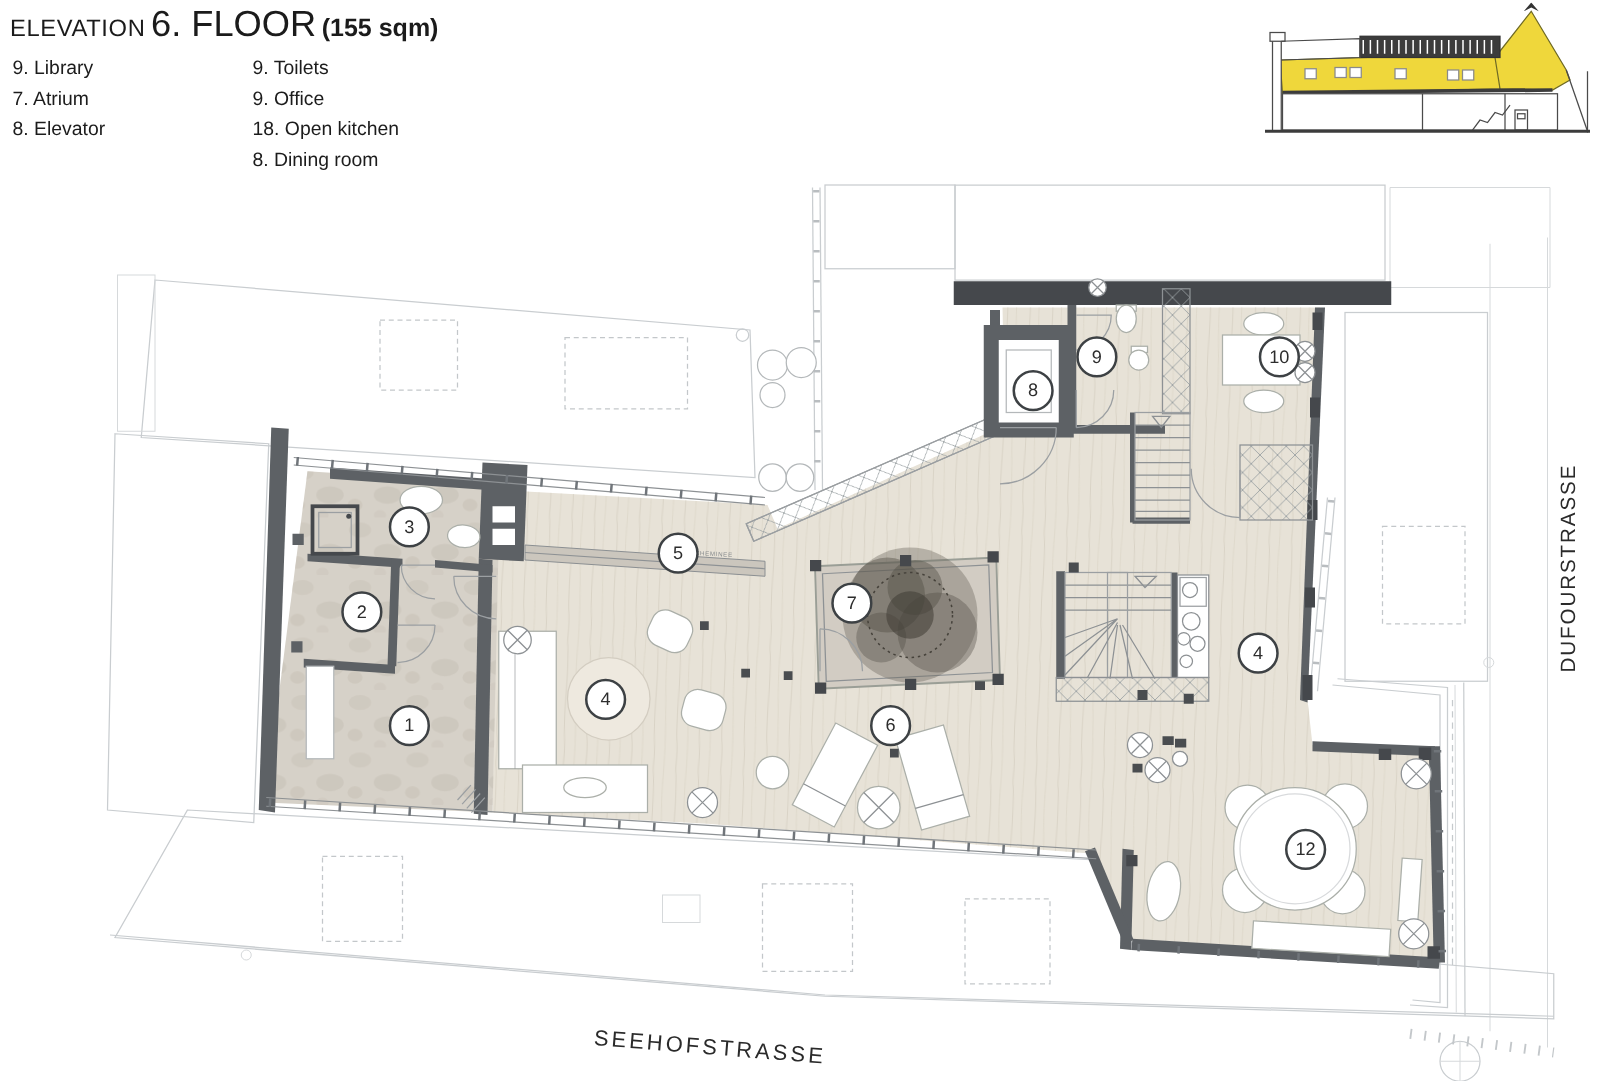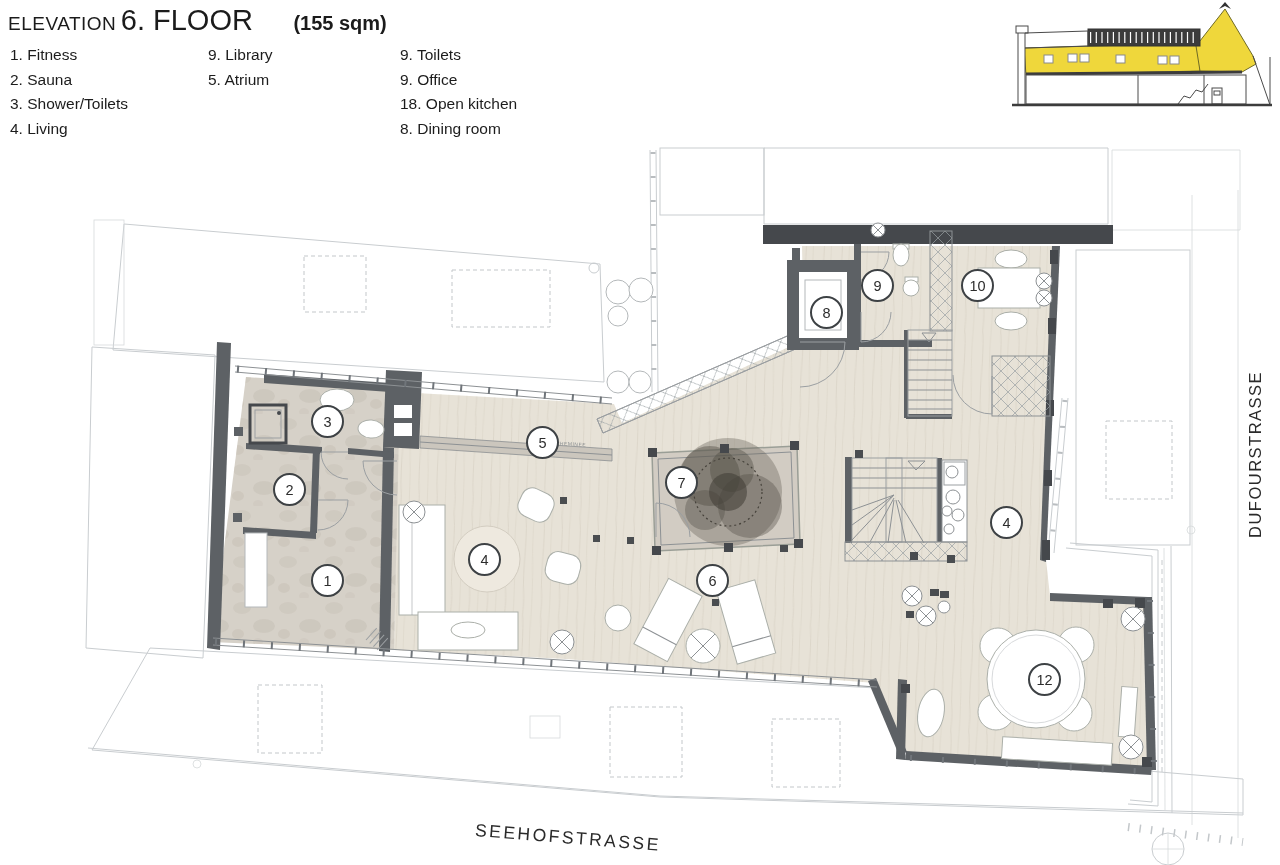--- a/index.html
+++ b/index.html
@@ -3,21 +3,21 @@
 <meta charset="utf-8">
 <style>
   html,body{margin:0;padding:0;background:#fff;}
   #page{position:relative;width:1280px;height:865px;background:#fff;overflow:hidden;
         font-family:"Liberation Sans", sans-serif;color:var(--text,#1b1b1b);}
   #plan-svg{position:absolute;left:0;top:0;width:1280px;height:865px;}
   
   #title{position:absolute;left:8px;top:4px;white-space:nowrap;}
   #title .t1{font-size:19px;font-weight:400;letter-spacing:.5px;}
   #title .t2{font-size:29px;font-weight:400;}
-  #title .t3{font-size:20px;font-weight:700;margin-left:36px;}
+  #title .t3{font-size:20px;font-weight:700;}
   #legend{position:absolute;left:10px;top:43px;display:flex;}
   #legend .col{display:flex;flex-direction:column;}
   #legend .col1{width:198px}#legend .col2{width:192px}
   #legend .item{font-size:15.5px;line-height:24.5px;color:#1c1c1c;}
   
   .badge{position:absolute;width:29px;height:29px;margin:-16px 0 0 -16px;border:2px solid #3d4144;
          border-radius:50%;background:#fff;display:flex;align-items:center;justify-content:center;
          font-size:14.5px;color:#2d2d2d;z-index:5;}
   
   #street-bottom{position:absolute;left:476px;top:820px;font-size:17.5px;letter-spacing:2.5px;
@@ -437,49 +437,44 @@
     </g>
   </svg>
 
   <div id="title">
     <span class="t1">ELEVATION</span>
     <span class="t2">6. FLOOR</span>
     <span class="t3">(155 sqm)</span>
   </div>
 
   <div id="legend">
-      <div class="col col1">
-        <div class="item">1. Fitness</div>
-        <div class="item">2. Sauna</div>
-        <div class="item">3. Shower/Toilets</div>
-        <div class="item">4. Living</div>
-      </div>
       <div class="col col2">
         <div class="item">9. Library</div>
-        <div class="item">5. Atrium</div>
+        <div class="item">7. Atrium</div>
+        <div class="item">8. Elevator</div>
       </div>
       <div class="col col3">
         <div class="item">9. Toilets</div>
         <div class="item">9. Office</div>
         <div class="item">18. Open kitchen</div>
         <div class="item">8. Dining room</div>
       </div>
     </div>
 
   <div id="badges">
       <div class="badge" style="left: 327px; top: 580px;">1</div>
       <div class="badge" style="left: 289px; top: 489px;">2</div>
       <div class="badge" style="left: 327px; top: 421px;">3</div>
       <div class="badge" style="left: 484px; top: 559px;">4</div>
       <div class="badge" style="left: 542px; top: 442px;">5</div>
       <div class="badge" style="left: 712px; top: 580px;">6</div>
       <div class="badge" style="left: 681px; top: 482px;">7</div>
       <div class="badge" style="left: 826px; top: 312px;">8</div>
       <div class="badge" style="left: 877px; top: 285px;">9</div>
-      <div class="badge" style="left: 977px; top: 285px;">10</div>
+      <div class="badge" style="left: 1023px; top: 285px;">10</div>
       <div class="badge" style="left: 1006px; top: 522px;">4</div>
       <div class="badge" style="left: 1044px; top: 679px;">12</div>
     </div>
 
   <div id="street-bottom">SEEHOFSTRASSE</div>
   <div id="street-right">DUFOURSTRASSE</div>
   <div id="cheminee">CHEMINEE</div>
 
 </div>
 

